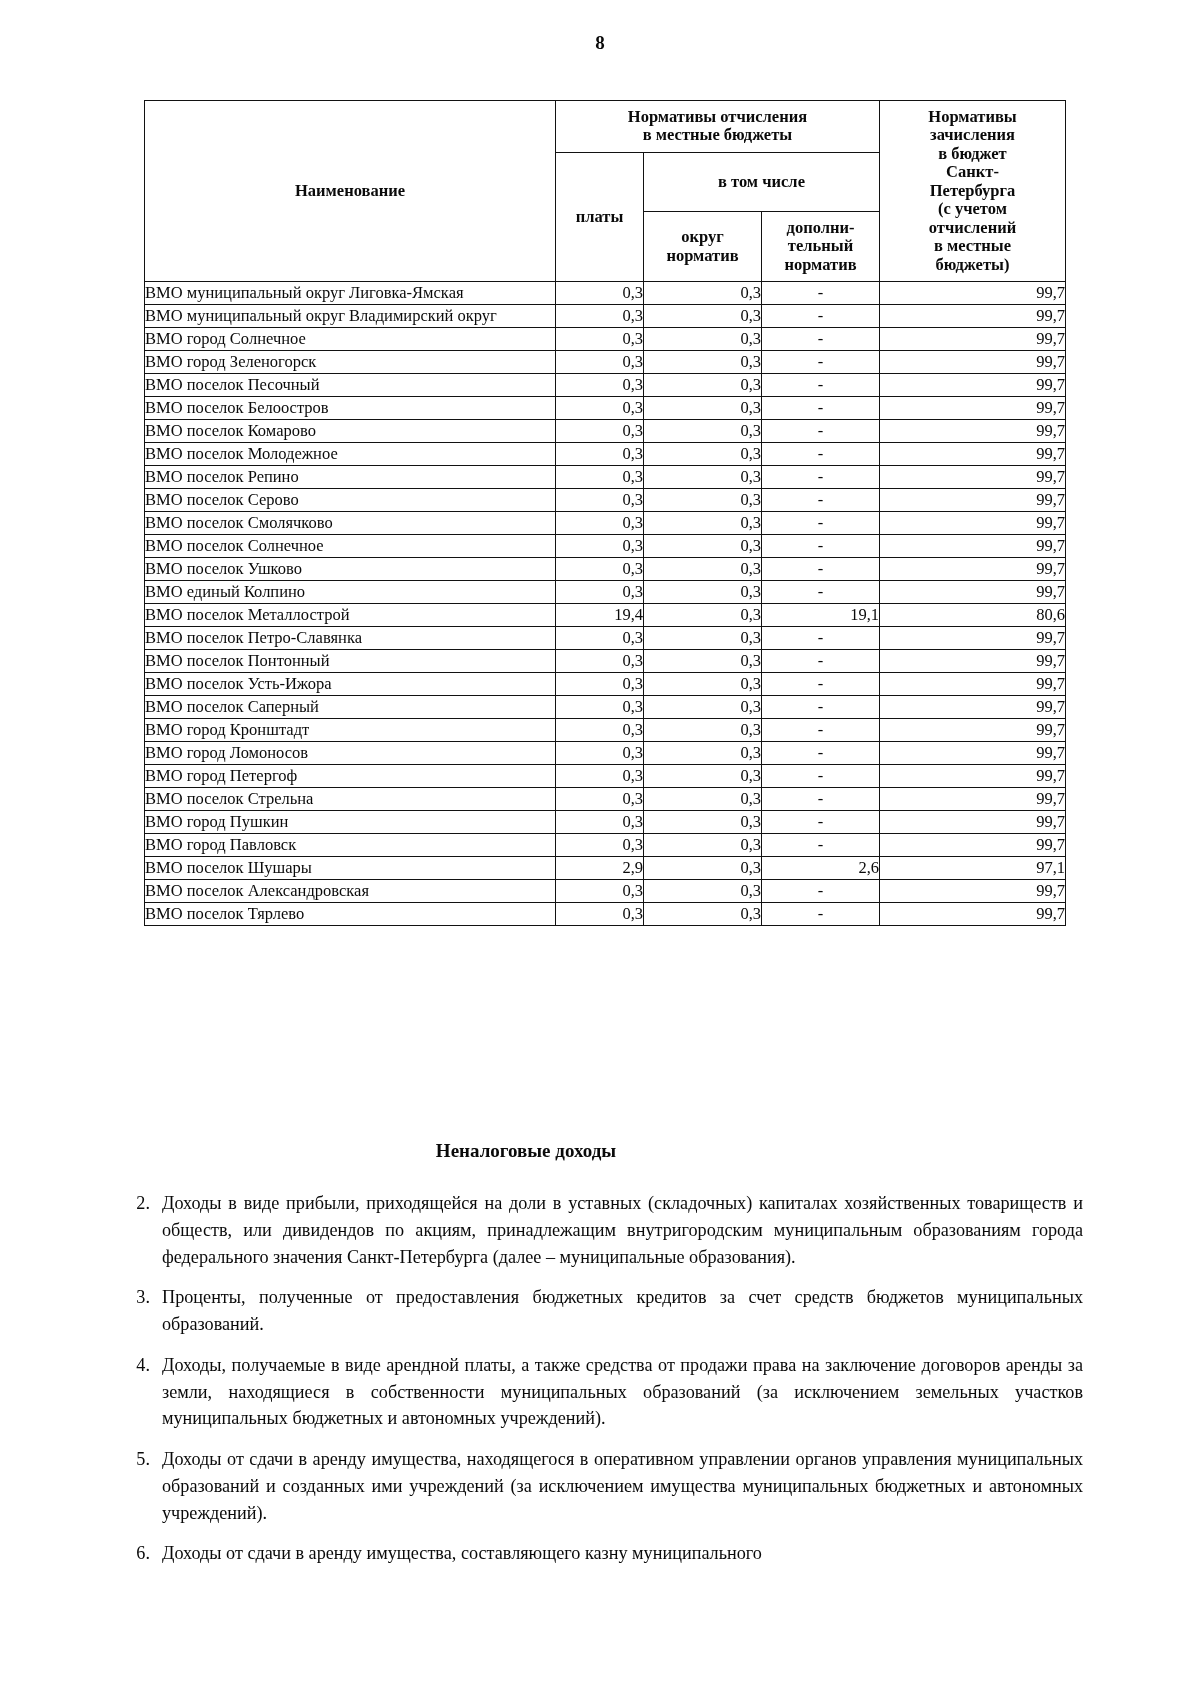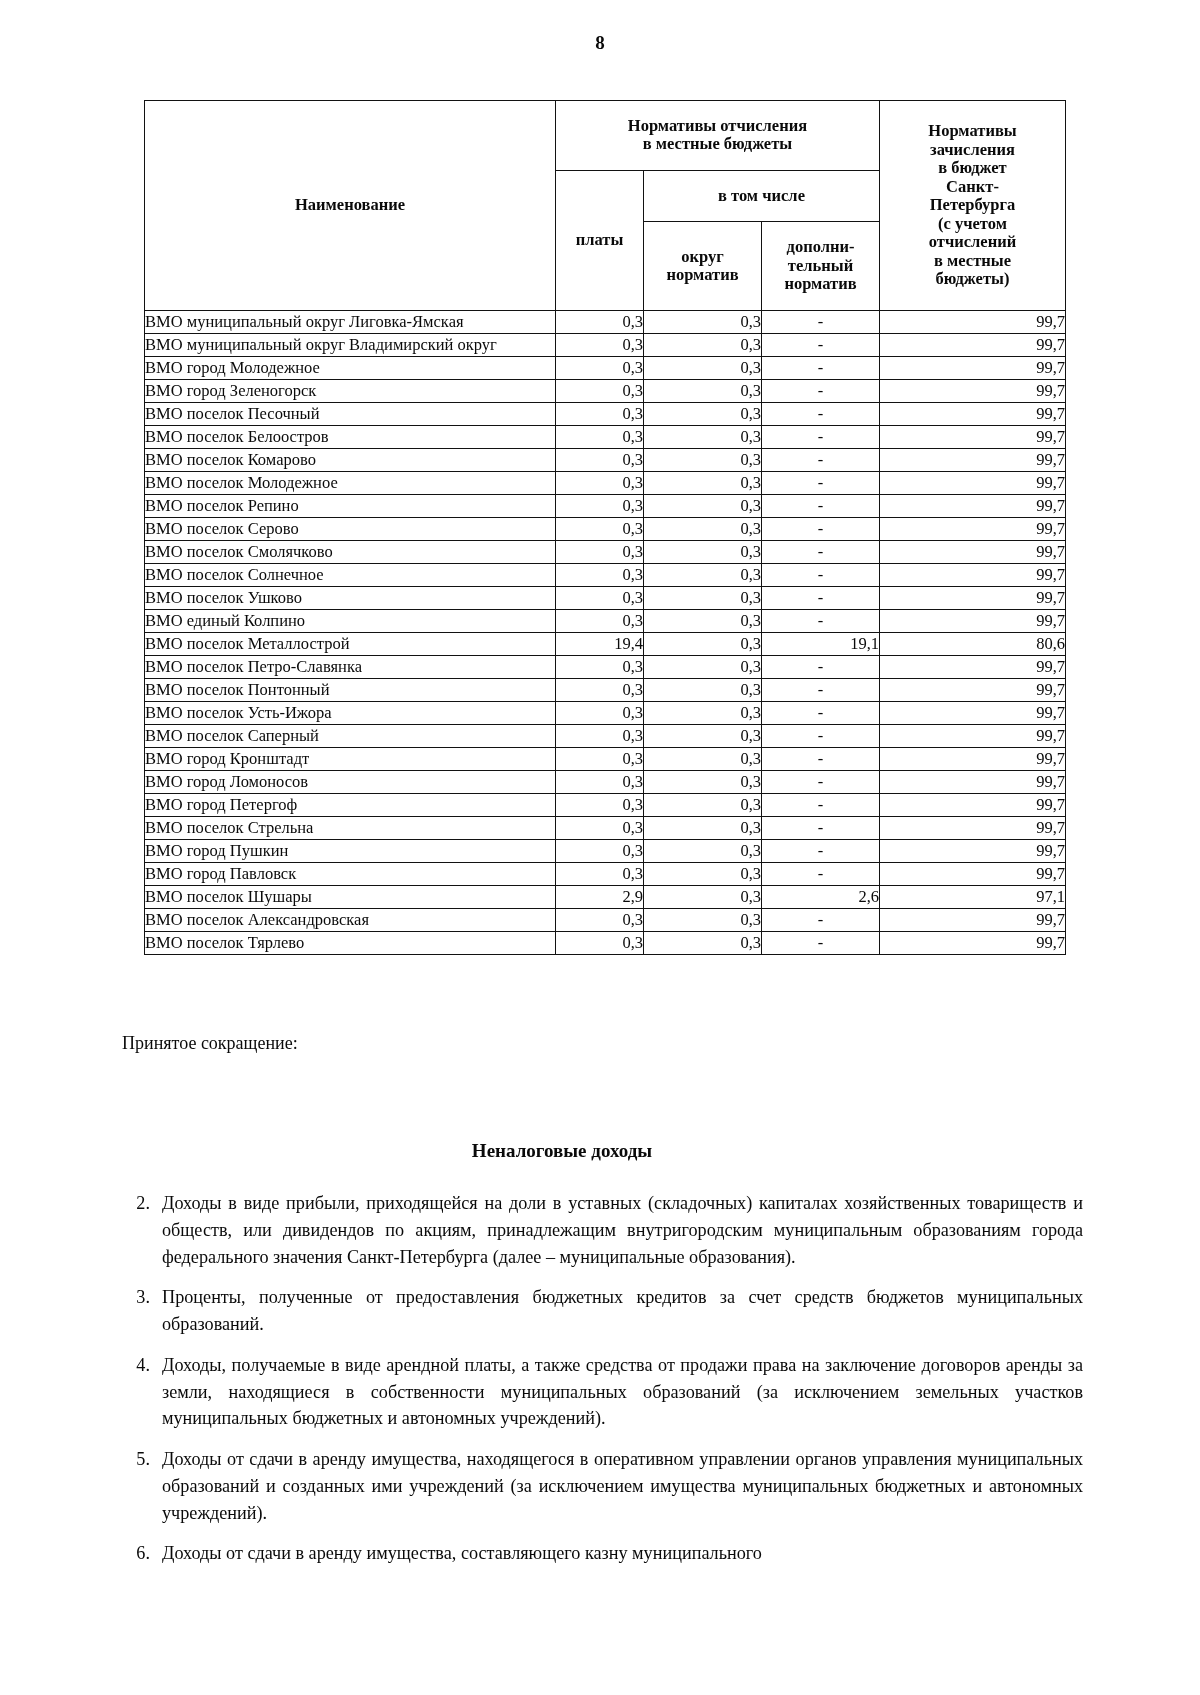--- a/index.html
+++ b/index.html
@@ -47,21 +47,21 @@
   table.norm th, table.norm td {
     border: 1.4px solid #121212;
     padding: 0;
     vertical-align: middle;
     font-size: 16.5px;
     line-height: 1.12;
   }
   table.norm th {
     font-weight: bold;
     text-align: center;
-    padding: 16px 4px;
+    padding: 7px 4px;
     font-size: 16.5px;
   }
   .th-name {
     vertical-align: middle;
     text-align: center;
   }
   .th-tall {
     line-height: 1.2;
   }
   td.name-cell {
@@ -98,21 +98,20 @@
     line-height: 1.52;
   }
   .section-title {
     position: absolute;
     left: 0;
     top: 1140px;
     width: 1052px;
     text-align: center;
     font-size: 19px;
     font-weight: bold;
-    padding-left: 36px;
   }
   .list-block {
     position: absolute;
     left: 128px;
     top: 1190px;
     width: 955px;
   }
   .li {
     display: flex;
     margin-bottom: 5px;
@@ -193,21 +192,21 @@
             <td class="num-cell">99,7</td>
           </tr>
           <tr>
             <td class="name-cell">ВМО муниципальный округ Владимирский округ</td>
             <td class="num-cell">0,3</td>
             <td class="num-cell">0,3</td>
             <td class="dash-cell">-</td>
             <td class="num-cell">99,7</td>
           </tr>
           <tr>
-            <td class="name-cell">ВМО город Молодежное</td>
+            <td class="name-cell">ВМО город Солнечное</td>
             <td class="num-cell">0,3</td>
             <td class="num-cell">0,3</td>
             <td class="dash-cell">-</td>
             <td class="num-cell">99,7</td>
           </tr>
           <tr>
             <td class="name-cell">ВМО город Зеленогорск</td>
             <td class="num-cell">0,3</td>
             <td class="num-cell">0,3</td>
             <td class="dash-cell">-</td>
@@ -379,21 +378,20 @@
             <td class="num-cell">0,3</td>
             <td class="num-cell">0,3</td>
             <td class="dash-cell">-</td>
             <td class="num-cell">99,7</td>
           </tr>
         </tbody>
     </table>
   </div>
 
   <div class="abbrev-block">
-    <div>Принятое сокращение:</div>
   </div>
 
   <div class="section-title">Неналоговые доходы</div>
 
   <div class="list-block" id="list-block">
       <div class="li gap">
         <div class="marker">2.</div>
         <div class="body">Доходы в виде прибыли, приходящейся на доли в уставных (складочных) капиталах хозяйственных товариществ и обществ, или дивидендов по акциям, принадлежащим внутригородским муниципальным образованиям города федерального значения Санкт-Петербурга (далее – муниципальные образования).</div>
       </div>
       <div class="li gap">

